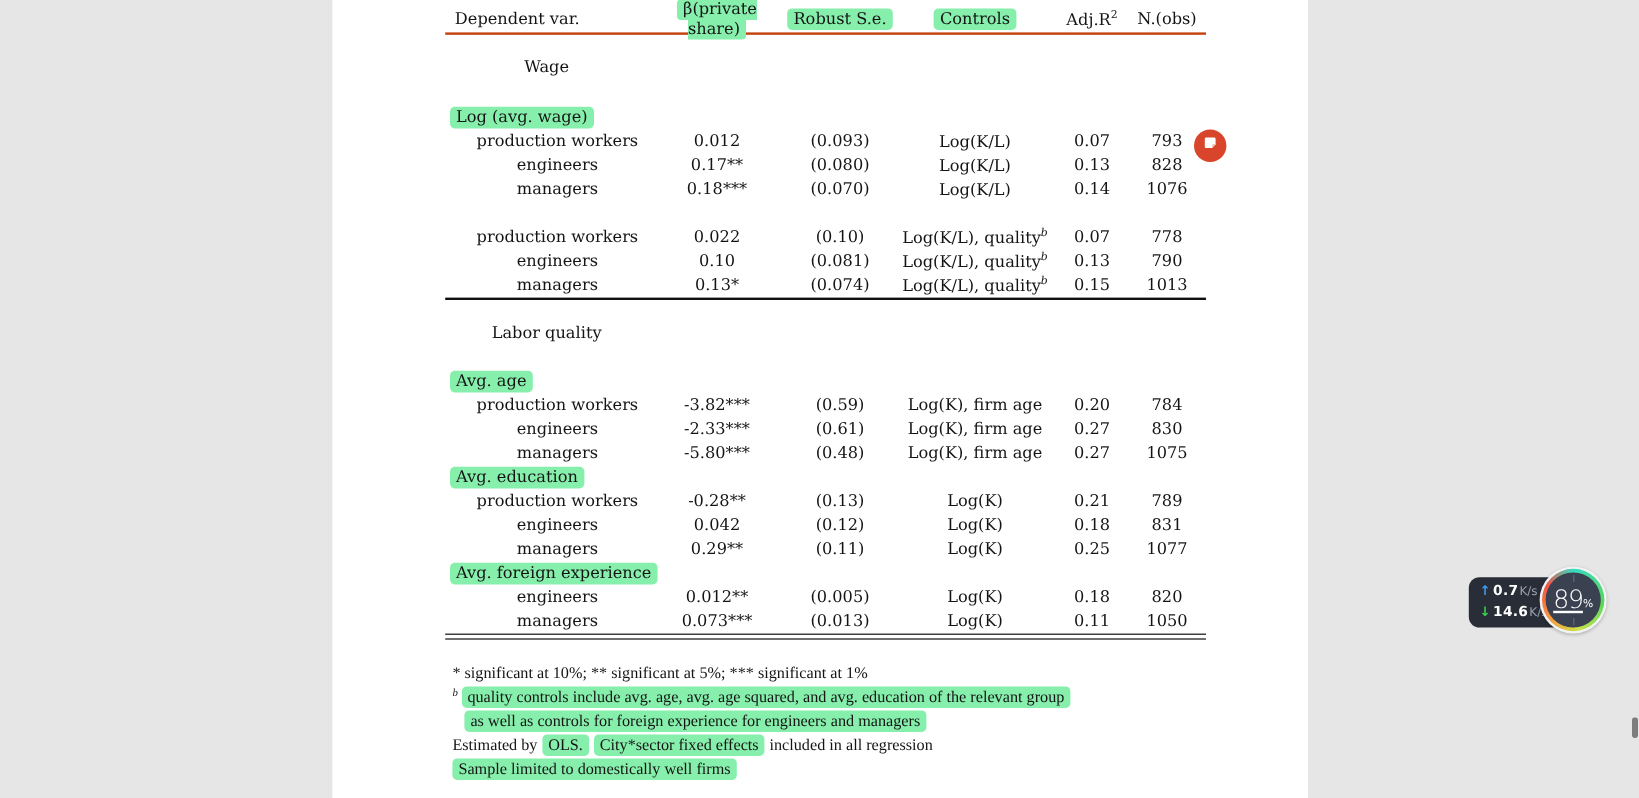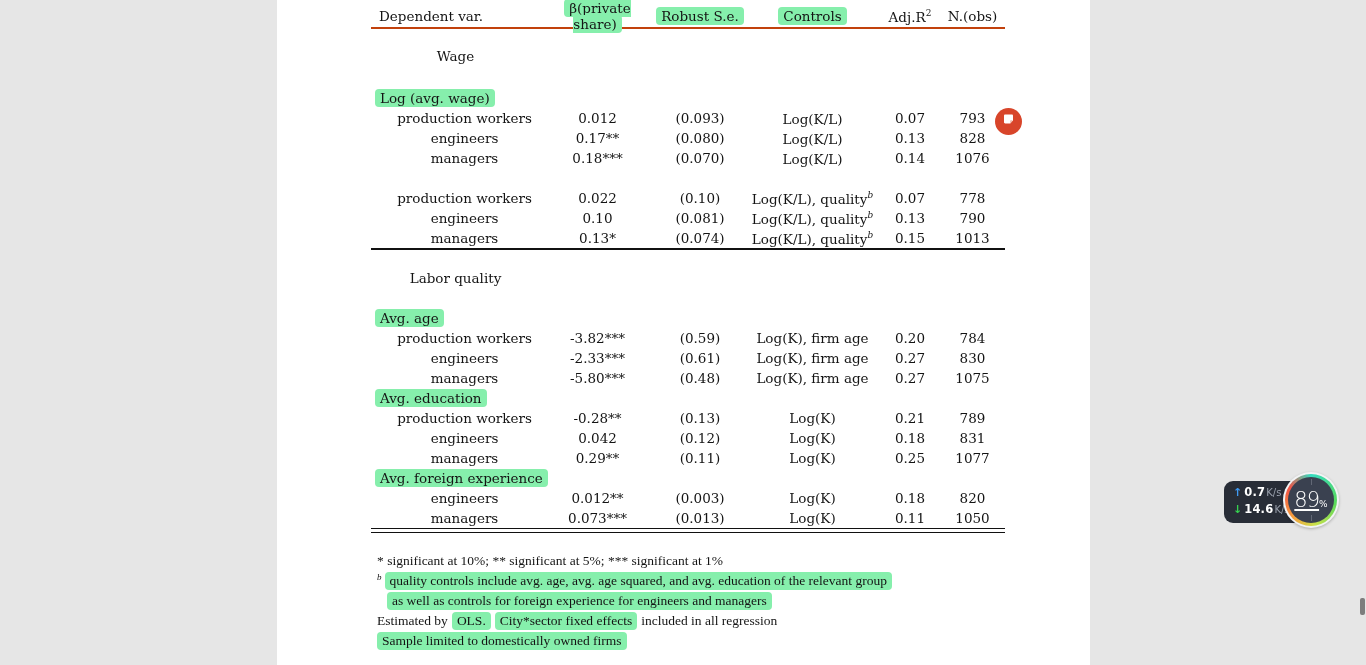--- a/index.html
+++ b/index.html
@@ -218,21 +218,21 @@
         <div class="c">1077</div>
       </div>
 
       <div class="grow">
           <span class="hl">Avg. foreign experience</span>
         </div>
 
       <div class="trow">
         <div class="c label">engineers</div>
         <div class="c">0.012**</div>
-        <div class="c">(0.003)</div>
+        <div class="c">(0.005)</div>
         <div class="c">Log(K)</div>
         <div class="c">0.18</div>
         <div class="c">820</div>
       </div>
       <div class="trow">
         <div class="c label">managers</div>
         <div class="c">0.073***</div>
         <div class="c">(0.013)</div>
         <div class="c">Log(K)</div>
         <div class="c">0.11</div>
@@ -254,21 +254,21 @@
       <div class="fline">
         <span>Estimated by</span>
           <span class="gap"></span>
         <span class="hl">OLS.</span>
           <span class="gap"></span>
         <span class="hl">City*sector fixed effects</span>
           <span class="gap"></span>
         <span>included in all regression</span>
       </div>
       <div class="fline">
-        <span class="hl">Sample limited to domestically owned firms</span>
+        <span class="hl">Sample limited to domestically well firms</span>
       </div>
     </div>
 
   </div>
 
   <div class="note-badge">
     <span>
       <svg width="15" height="15" viewBox="0 0 15 15">
         <path d="M3 3.8 C3 3.1 3.5 2.6 4.2 2.6 H10.8 C11.5 2.6 12 3.1 12 3.8 V8.2 L9.2 11.4 H4.2 C3.5 11.4 3 10.9 3 10.2 Z" fill="#ffffff"></path>
         <path d="M9.2 11.4 L9.2 8.8 C9.2 8.5 9.45 8.2 9.8 8.2 L12 8.2 Z" fill="#f0b9a8"></path>

